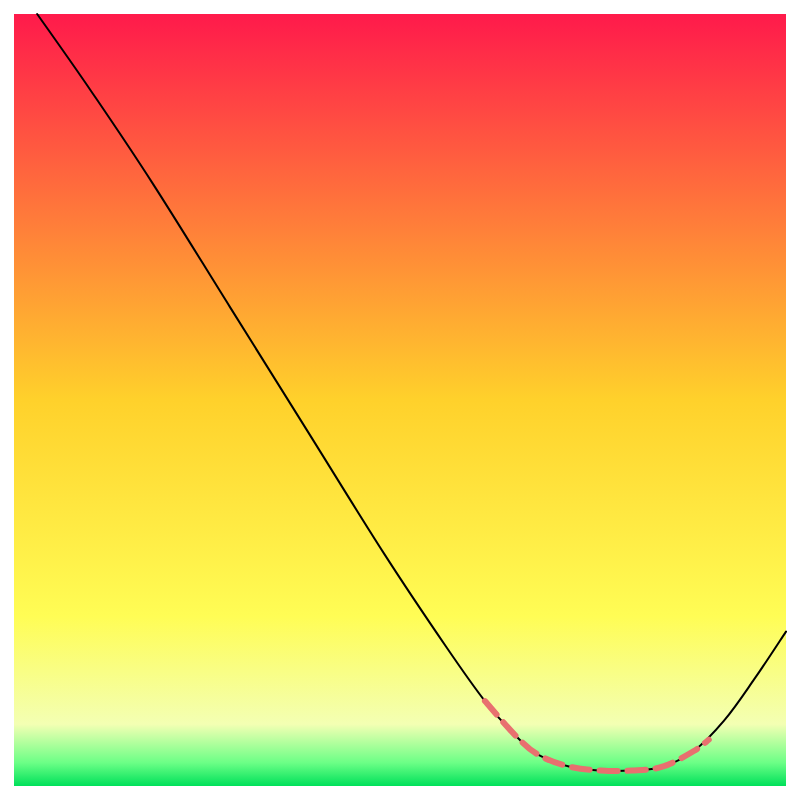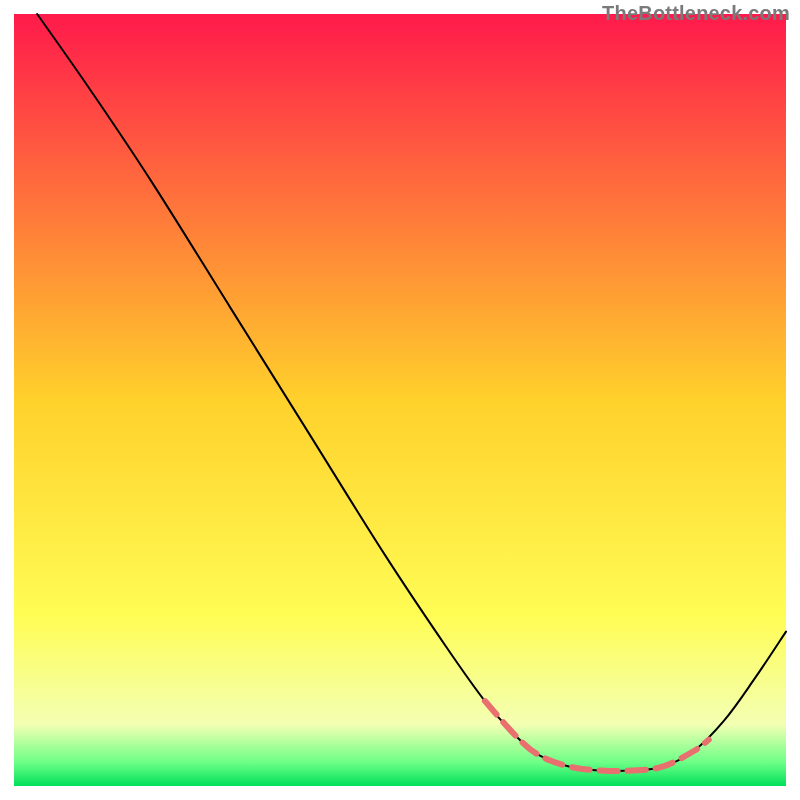--- a/index.html
+++ b/index.html
@@ -44,14 +44,13 @@
           <stop offset="78%" stop-color="#fffd55"></stop>
           <stop offset="92%" stop-color="#f3ffb3"></stop>
           <stop offset="97%" stop-color="#6bff86"></stop>
           <stop offset="100%" stop-color="#00e05a"></stop>
         </linearGradient>
     </defs>
     <rect id="plot-bg" fill="url(#bg-grad)" x="14" y="14" width="772" height="772"></rect>
     <path id="main-curve" fill="none" stroke-linecap="round" stroke-linejoin="round" d="M 37.16 14.00 C 46.89 27.90, 70.36 60.63, 91.20 91.20 C 112.04 121.77, 127.95 144.93, 152.96 183.84 C 177.97 222.75, 202.37 262.89, 230.16 307.36 C 257.95 351.83, 279.57 386.41, 307.36 430.88 C 335.15 475.35, 359.55 515.49, 384.56 554.40 C 409.57 593.31, 428.26 620.64, 446.32 647.04 C 464.38 673.44, 472.41 685.10, 484.92 701.08 C 497.43 717.06, 506.07 726.09, 515.80 735.82 C 525.53 745.55, 529.23 749.56, 538.96 755.12 C 548.69 760.68, 558.72 763.92, 569.84 766.70 C 580.96 769.48, 589.60 769.87, 600.72 770.56 C 611.84 771.25, 620.48 771.25, 631.60 770.56 C 642.72 769.87, 651.36 770.17, 662.48 766.70 C 673.60 763.23, 682.24 759.60, 693.36 751.26 C 704.48 742.92, 713.12 733.58, 724.24 720.38 C 735.36 707.18, 744.00 693.90, 755.12 677.92 C 766.24 661.94, 780.44 639.94, 786.00 631.60" stroke="#000000" stroke-width="2"></path>
     <path id="highlight-curve" fill="none" stroke-linecap="round" stroke-linejoin="round" d="M 484.92 701.08 C 490.48 707.33, 506.07 726.09, 515.80 735.82 C 525.53 745.55, 529.23 749.56, 538.96 755.12 C 548.69 760.68, 558.72 763.92, 569.84 766.70 C 580.96 769.48, 589.60 769.87, 600.72 770.56 C 611.84 771.25, 620.48 771.25, 631.60 770.56 C 642.72 769.87, 651.36 770.17, 662.48 766.70 C 673.60 763.23, 685.02 756.12, 693.36 751.26 C 701.70 746.40, 706.02 741.76, 708.80 739.68" stroke="#e8706f" stroke-width="6" stroke-dasharray="18 10"></path>
   </svg>
-  <div class="watermark">TheBottleneck.com</div>
 </div>
 
 </body></html>

